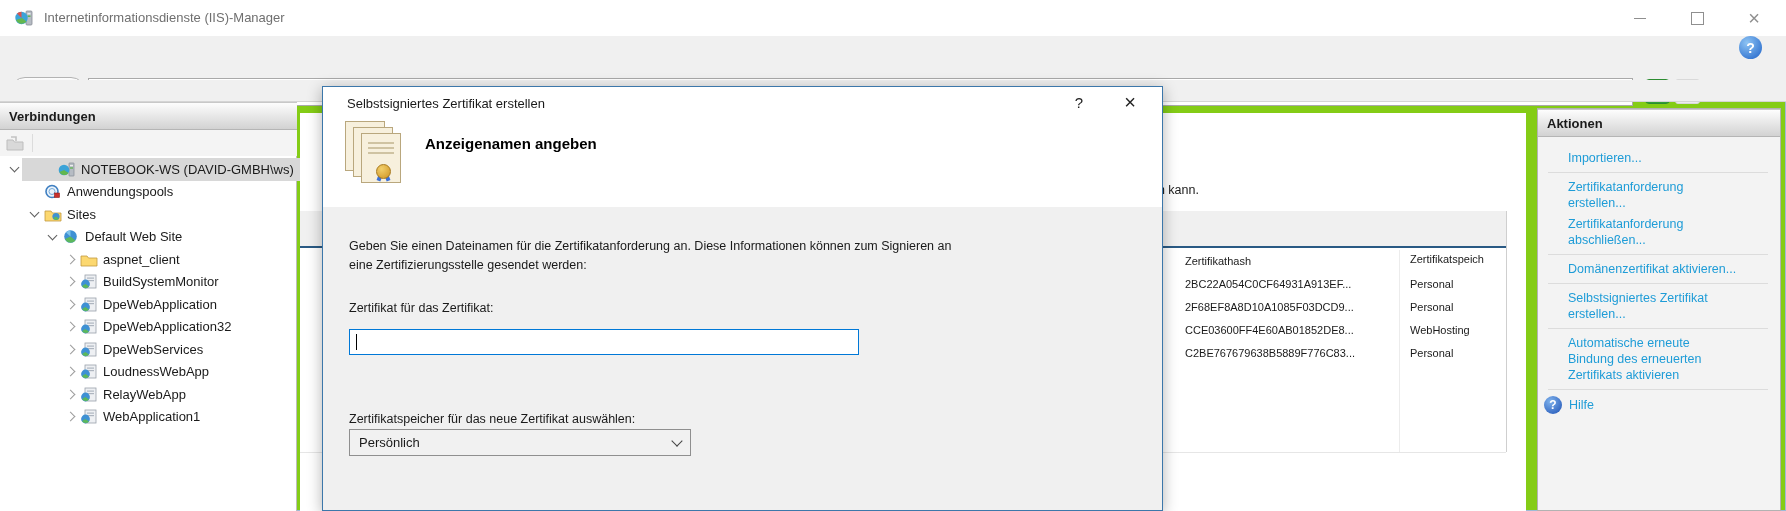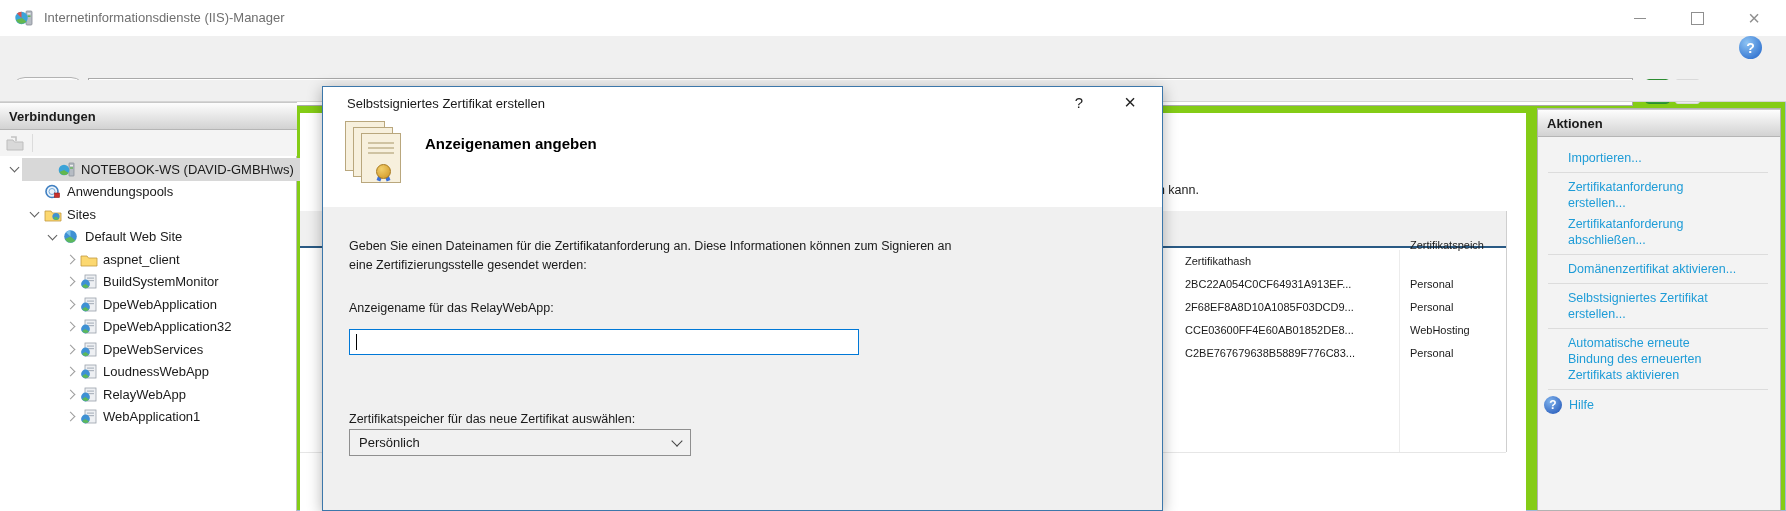--- a/index.html
+++ b/index.html
@@ -351,21 +351,21 @@
     </div>
   </div>
 
   <div class="abs content"></div>
   <div class="abs descfrag">erwenden kann.</div>
   <div class="abs band"></div>
   <div class="abs colsep"></div>
   <div class="abs listedge"></div>
   <div class="abs listbottom"></div>
   <div class="abs lh" style="left:1185px;top:255px;">Zertifikathash</div>
-  <div class="abs lh clip" style="left:1410px;top:239px;">Zertifikatspeich</div>
+  <div class="abs lh clip" style="left:1410px;top:253px;">Zertifikatspeich</div>
 
   <div class="abs lh" style="left:1185px;top:278px;">2BC22A054C0CF64931A913EF...</div>
   <div class="abs lh" style="left:1410px;top:278px;">Personal</div>
   <div class="abs lh" style="left:1185px;top:301px;">2F68EF8A8D10A1085F03DCD9...</div>
   <div class="abs lh" style="left:1410px;top:301px;">Personal</div>
   <div class="abs lh" style="left:1185px;top:324px;">CCE03600FF4E60AB01852DE8...</div>
   <div class="abs lh" style="left:1410px;top:324px;">WebHosting</div>
   <div class="abs lh" style="left:1185px;top:347px;">C2BE767679638B5889F776C83...</div>
   <div class="abs lh" style="left:1410px;top:347px;">Personal</div>
 
@@ -402,21 +402,21 @@
         <span class="ln" style="top:8px;"></span>
           <span class="ln" style="top:13px;"></span>
           <span class="ln" style="top:18px;"></span>
         <span class="ribbon" style="left:16px;top:38px;transform:rotate(20deg);"></span>
         <span class="ribbon" style="left:23px;top:38px;transform:rotate(-20deg);"></span>
         <span class="seal" style="left:14px;top:30px;"></span>
       </div>
     </div>
     <div class="dlgheading">Anzeigenamen angeben</div>
     <div class="dlgpara">Geben Sie einen Dateinamen für die Zertifikatanforderung an. Diese Informationen können zum Signieren an eine Zertifizierungsstelle gesendet werden:</div>
-    <div class="dlglabel1">Anzeigename für das RelayWebApp:</div>
+    <div class="dlglabel1">Zertifikat für das Zertifikat:</div>
     <div class="dlginput">
       <span class="caret"></span>
       <span></span>
     </div>
     <div class="dlglabel2">Zertifikatspeicher für das neue Zertifikat auswählen:</div>
     <div class="dlgselect">
       <span>Persönlich</span>
       <i class="selchev"></i>
     </div>
   </div>

